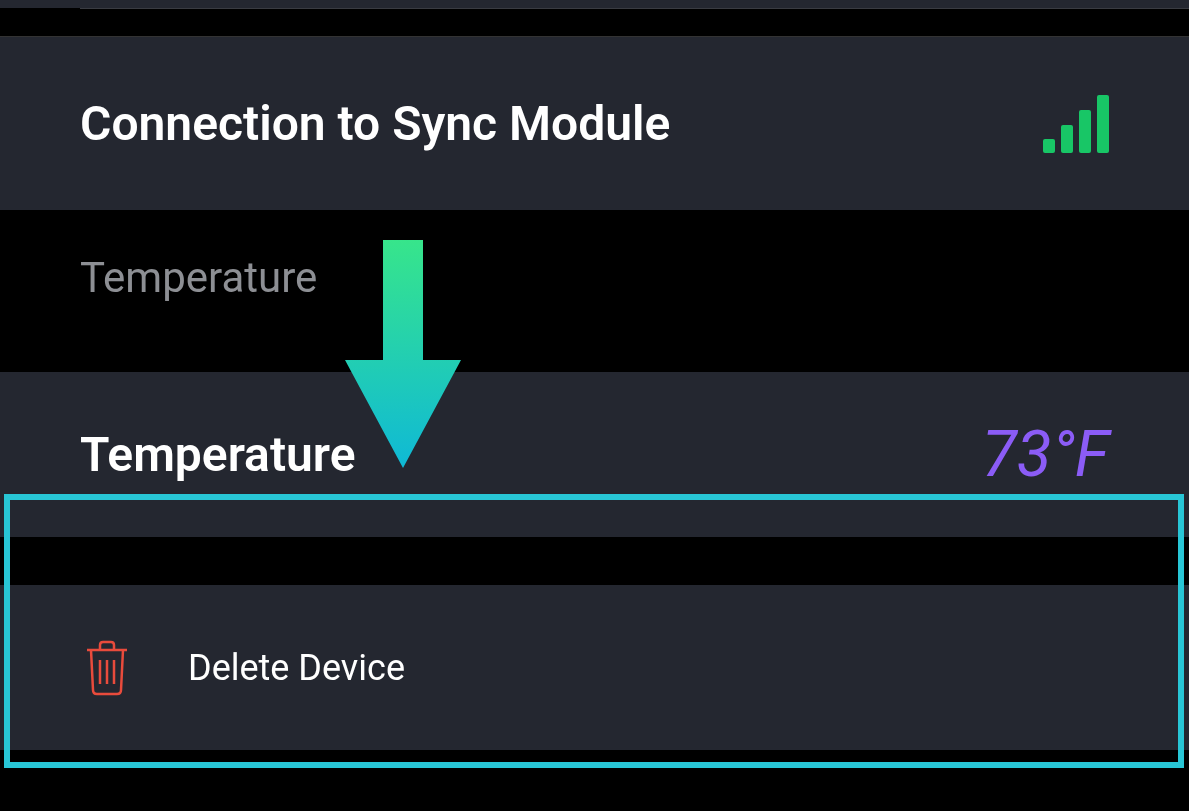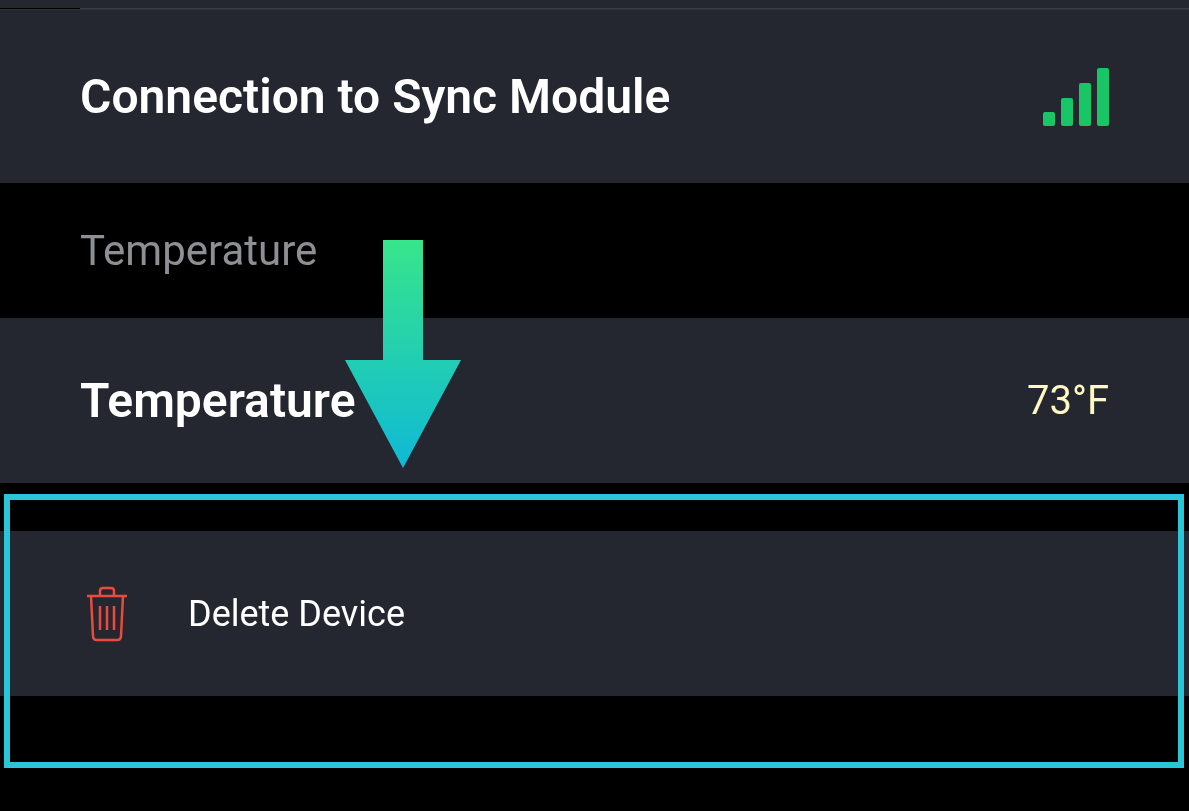--- a/index.html
+++ b/index.html
@@ -20,20 +20,21 @@
       flex-direction: column;
       width: 100%;
       height: 100%;
     }
     .row {
       display: flex;
       align-items: center;
       justify-content: space-between;
       padding: 0 80px;
       background: #242730;
+      margin-top: 27px;
     }
     .row-connection {
       height: 174px;
       border-top: 1px solid #333;
     }
     .row-label {
       height: 135px;
       background: #000;
       display: flex;
       align-items: center;
@@ -54,23 +55,24 @@
       font-size: 48px;
       font-weight: 600;
       color: #fff;
     }
     .section-label {
       font-size: 42px;
       font-weight: 400;
       color: #8d8f94;
     }
     .row-value {
-      font-size: 40px;
+      font-size: 64px;
       font-weight: 400;
-      color: #fef9c3;
+      color: #8b5cf6;
+      font-style: italic;
     }
     .signal-icon {
       display: flex;
       align-items: flex-end;
       gap: 6px;
       height: 58px;
     }
     .signal-bar {
       width: 12px;
       border-radius: 2px;

